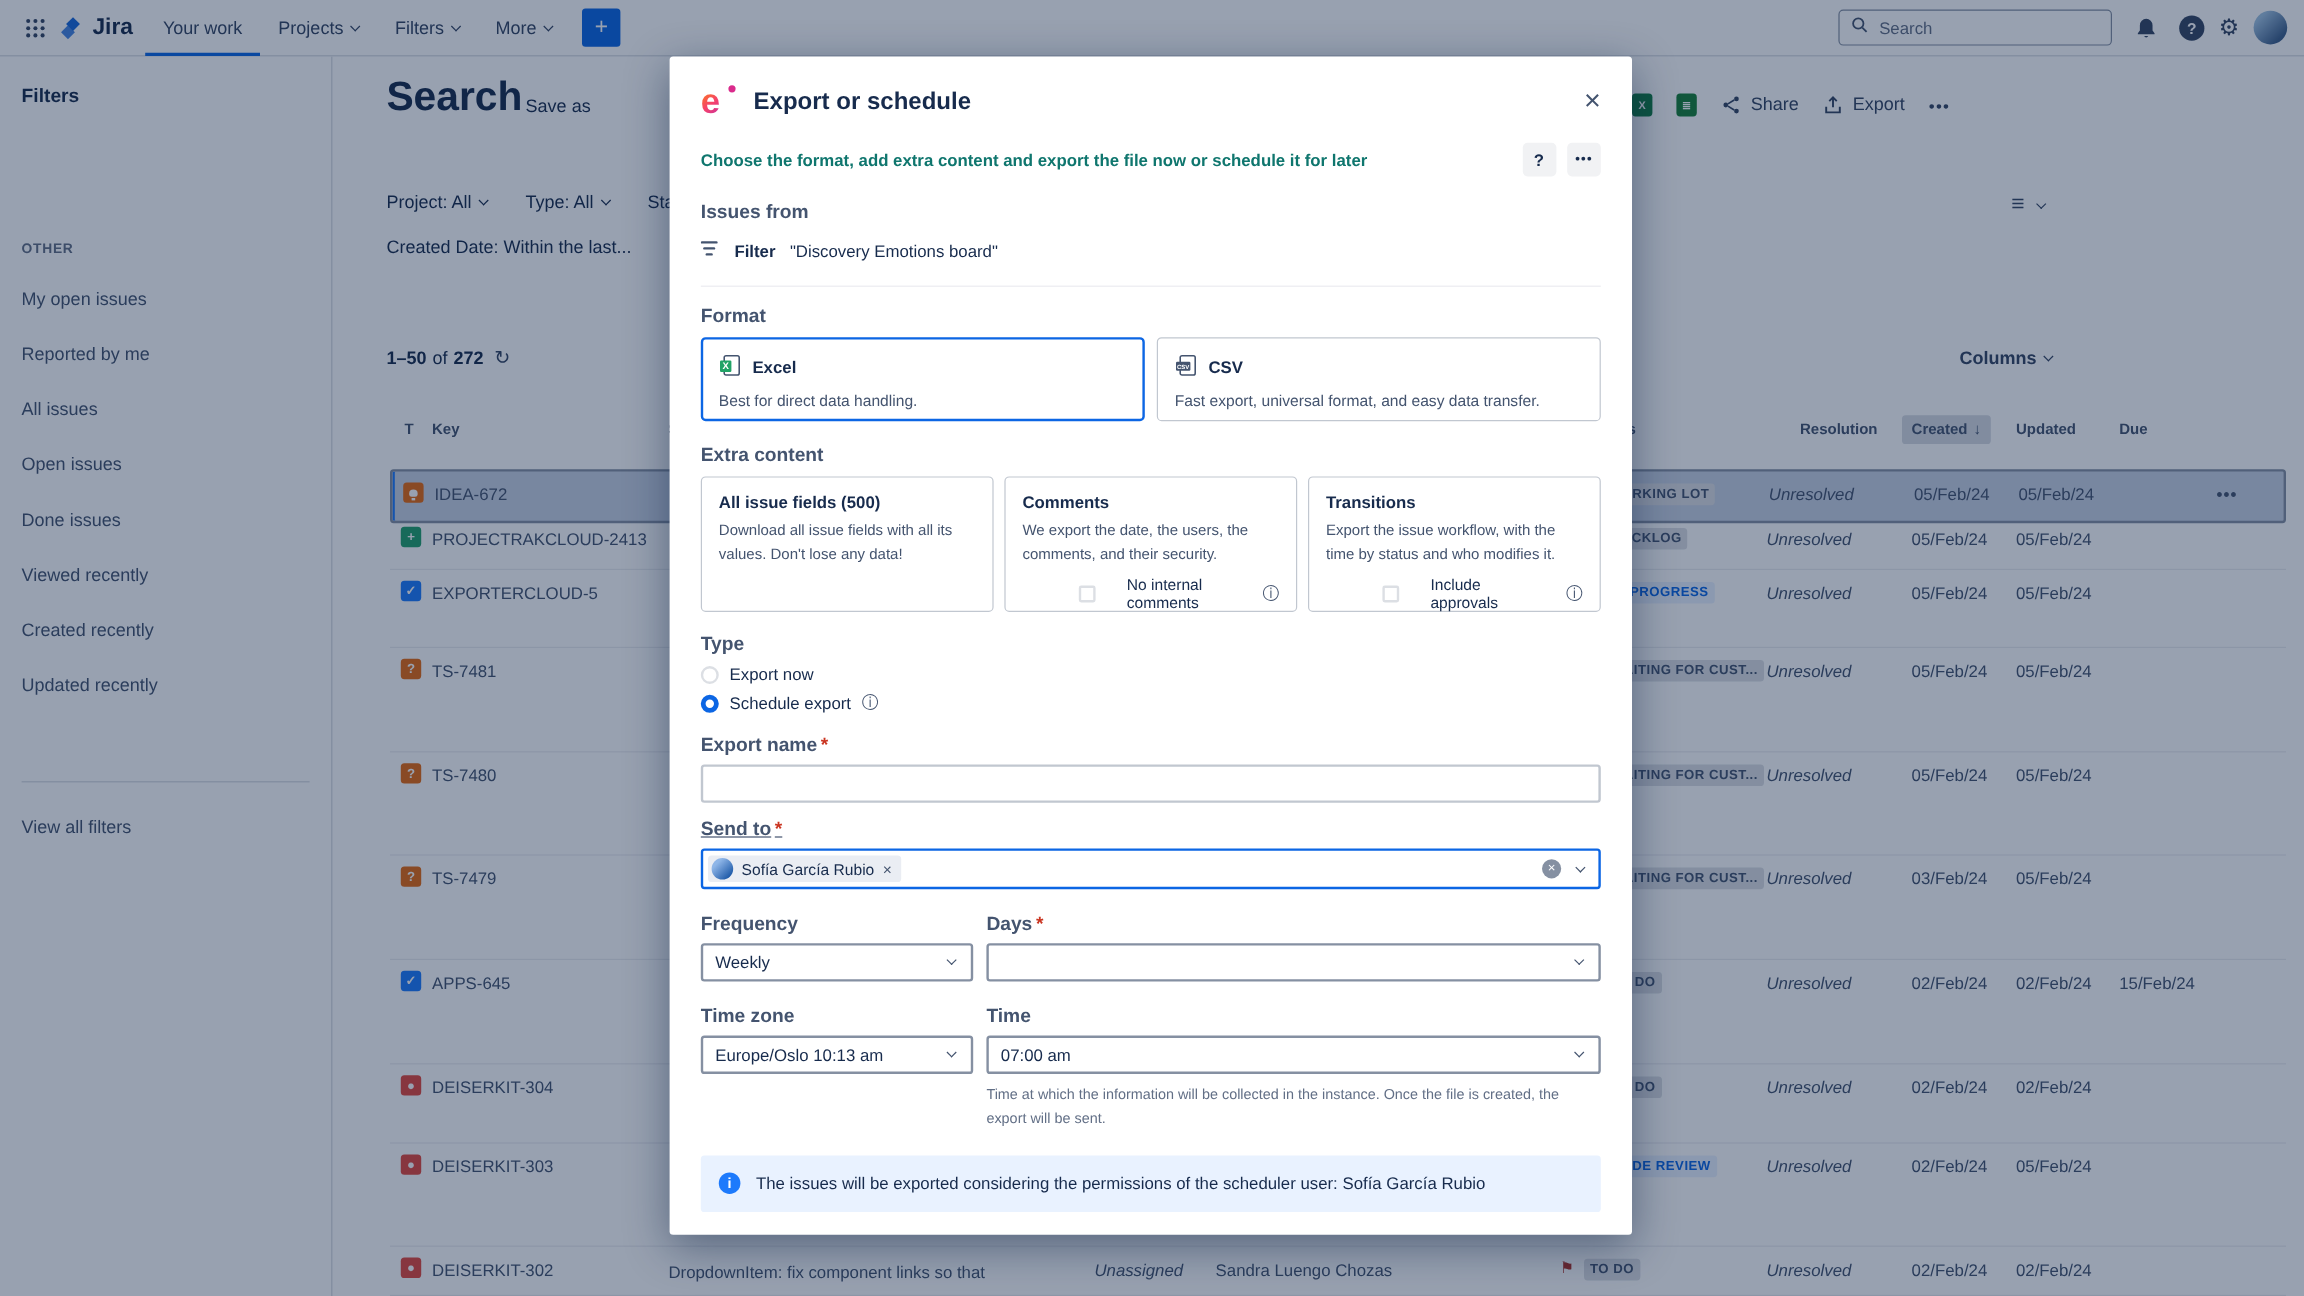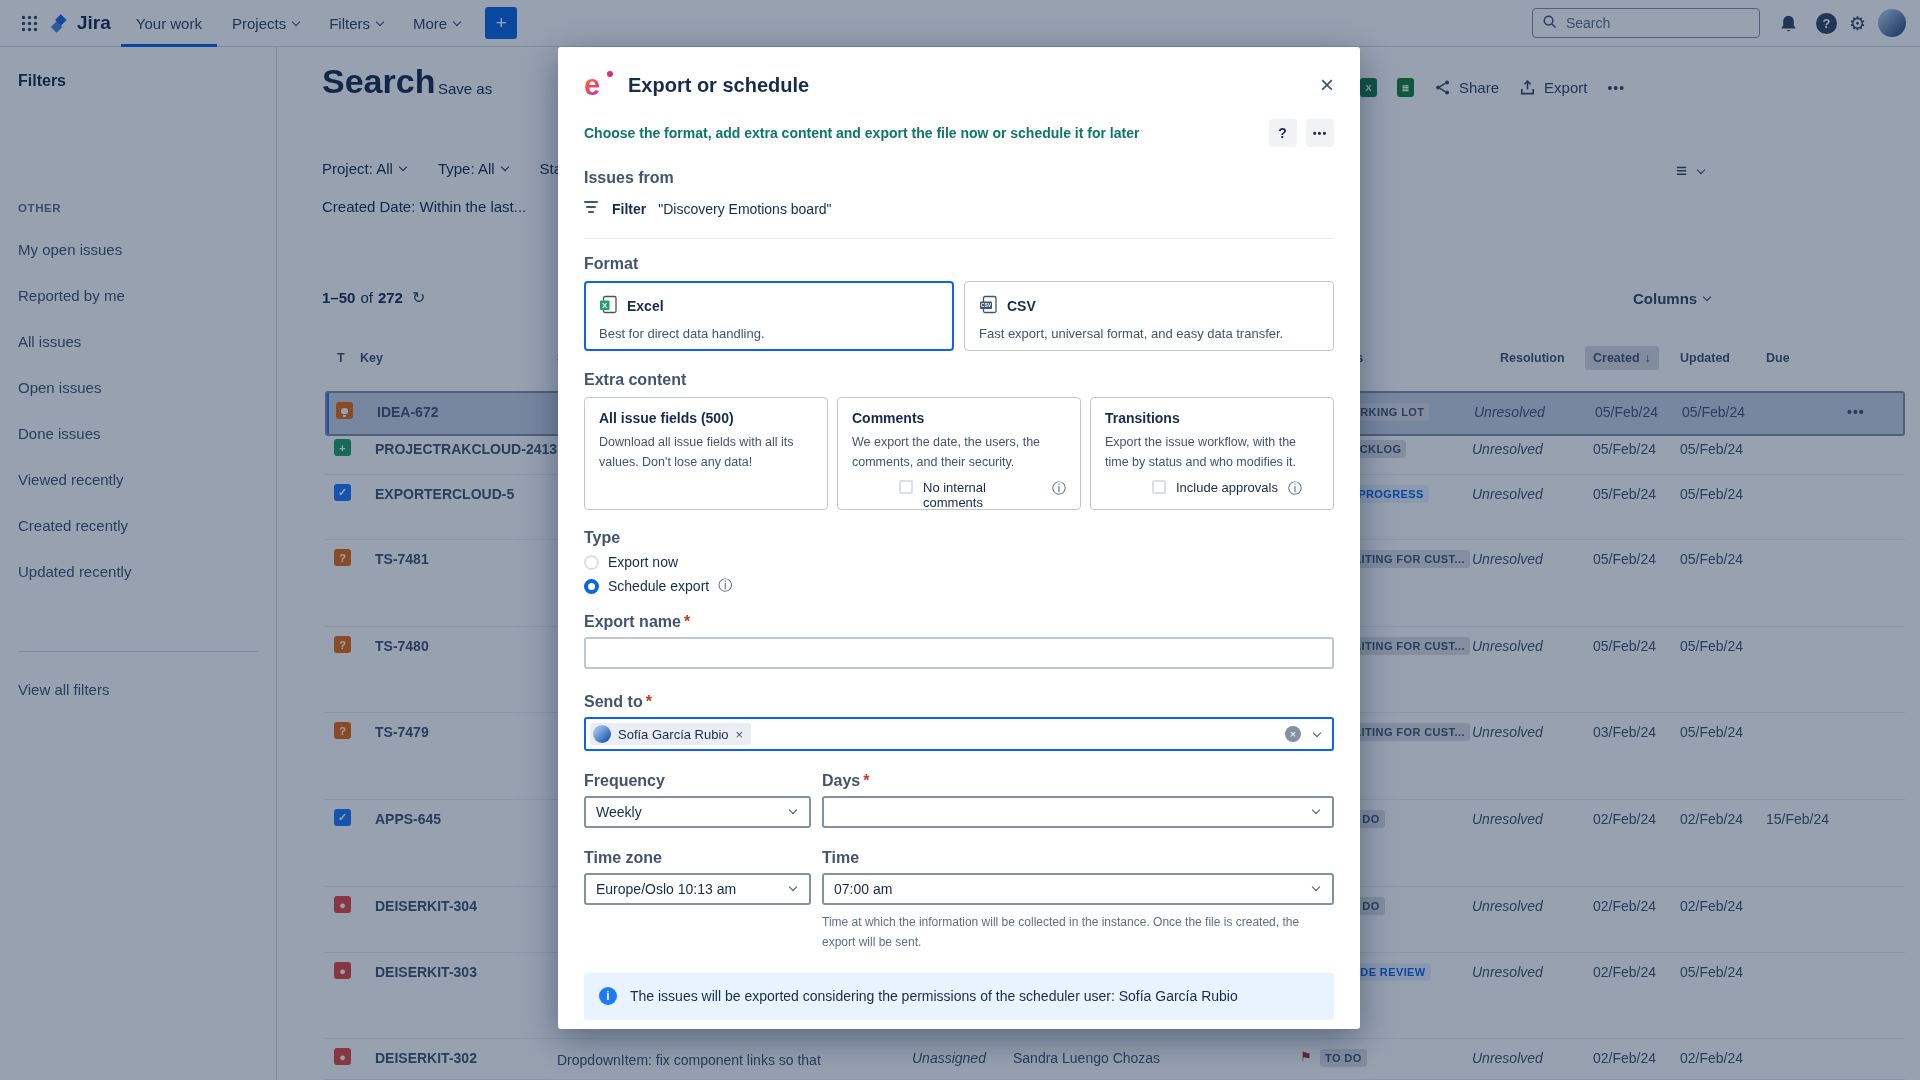--- a/index.html
+++ b/index.html
@@ -63,21 +63,21 @@
   .th{position:absolute;top:5px;white-space:nowrap;}
   .th-sorted{position:absolute;left:1260px;top:0;background:#D7DBE2;border-radius:3px;padding:5px 8px;display:flex;align-items:center;gap:5px;}
   .sort-arrow{font-weight:700;color:#44546F;}
   .trow{position:absolute;left:325px;width:1580px;border-bottom:1px solid #EBECF0;}
   .trow.sel{background:#C9D2E4;box-shadow:inset 2px 0 0 #1D7AFC;}
   .cell{position:absolute;top:11px;font-size:14px;color:#44546F;white-space:nowrap;}
   .type-ico{position:absolute;left:9px;top:9px;width:17px;height:17px;border-radius:3px;color:#fff;
     font-size:11px;font-weight:700;display:flex;align-items:center;justify-content:center;}
   .bulb{width:7px;height:6px;border-radius:50% 50% 2px 2px;background:#fff;position:relative;}
   .bulb::after{content:"";position:absolute;left:2px;top:7px;width:3px;height:2px;background:#fff;}
-  .x-key{left:50px;font-weight:700;}
+  .x-key{left:35px;font-weight:400;}
   .x-summary{left:232px;width:360px;white-space:normal;line-height:20px;overflow:hidden;max-height:40px;color:#44546F;}
   .x-assignee{left:587px;font-style:italic;}
   .x-reporter{left:688px;}
   .x-flag{left:975px;color:#AE2E24;font-size:13px;top:10px;}
   .badge{position:absolute;top:10px;font-size:11px;font-weight:700;letter-spacing:.4px;padding:3px 5px;border-radius:3px;white-space:nowrap;}
   .badge.gray{background:#DCDFE4;color:#44546F;}
   .badge.blue{background:#E9F2FF;color:#0C66E4;}
   .x-res{left:1147px;font-style:italic;}
   .x-created{left:1268px;}
   .x-updated{left:1355px;}
@@ -111,32 +111,32 @@
   #format-cards{display:flex;gap:10px;margin-top:8px;}
   .fmt-card{flex:1;border:1px solid #C1C7D0;border-radius:4px;padding:13px 14px;height:70px;cursor:pointer;}
   .fmt-card.selected{border:2px solid #0C66E4;padding:12px 13px;}
   .fmt-head{display:flex;align-items:center;gap:9px;font-size:14px;font-weight:700;color:#172B4D;}
   .fmt-desc{font-size:13px;color:#44546F;margin-top:9px;}
   .mt-extra{margin-top:20px;}
   #extra-cards{display:flex;gap:9px;margin-top:8px;}
   .extra-card{flex:1;border:1px solid #C1C7D0;border-radius:4px;padding:12px 14px;height:113px;}
   .extra-title{font-size:14px;font-weight:700;color:#172B4D;}
   .extra-desc{font-size:12.5px;color:#44546F;line-height:1.62;margin-top:6px;}
-  .cbx-row{display:flex;align-items:flex-start;gap:10px;margin-top:7px;font-size:13px;color:#172B4D;padding-left:47px;}
+  .cbx-row{display:flex;align-items:center;gap:26px;margin-top:7px;font-size:13px;color:#172B4D;padding-left:47px;}
   .cbx{width:14px;height:14px;border:2px solid #DCDFE4;border-radius:2px;background:#fff;flex:none;cursor:pointer;}
   .info-g{color:#44546F;font-size:14px;font-style:normal;}
   .mt-type{margin-top:19px;}
   #type-radios{margin-top:4px;}
   .radio-row{display:flex;align-items:center;gap:9px;margin-top:7px;font-size:14px;color:#172B4D;}
   .radio{width:15px;height:15px;border-radius:50%;border:2px solid #DCDFE4;background:#fff;flex:none;cursor:pointer;}
   .radio.on{border:4.5px solid #0C66E4;}
   .mt-name{margin-top:18px;}
   .m-input{width:100%;height:32px;border:2px solid #C1C7D0;border-radius:3px;margin-top:6px;outline:none;
     font:14px "Liberation Sans",sans-serif;color:#172B4D;padding:0 8px;}
-  .mt-send{margin-top:24px;}
+  .mt-send{margin-top:14px;text-decoration:underline;}
   .sendto{height:34px;border:2px solid #0C66E4;border-radius:3px;margin-top:6px;display:flex;align-items:center;
     padding:0 12px 0 4px;gap:8px;cursor:text;}
   .chip{display:flex;align-items:center;gap:7px;background:#EAEDF3;padding:2px 8px 2px 3px;border-radius:3px;
     font-size:13px;color:#172B4D;}
   .chip-avatar{width:18px;height:18px;border-radius:50%;background:linear-gradient(135deg,#8fb6e8 25%,#1E5AA8 85%);flex:none;}
   .chip-x{color:#44546F;font-size:13px;cursor:pointer;}
   .sendto-right{margin-left:auto;display:flex;align-items:center;gap:13px;}
   .clear-btn{width:16px;height:16px;border-radius:50%;background:#8590A2;color:#fff;font-size:11px;line-height:1;
     display:flex;align-items:center;justify-content:center;cursor:pointer;}
   .grid2{display:flex;gap:11px;margin-top:21px;}

